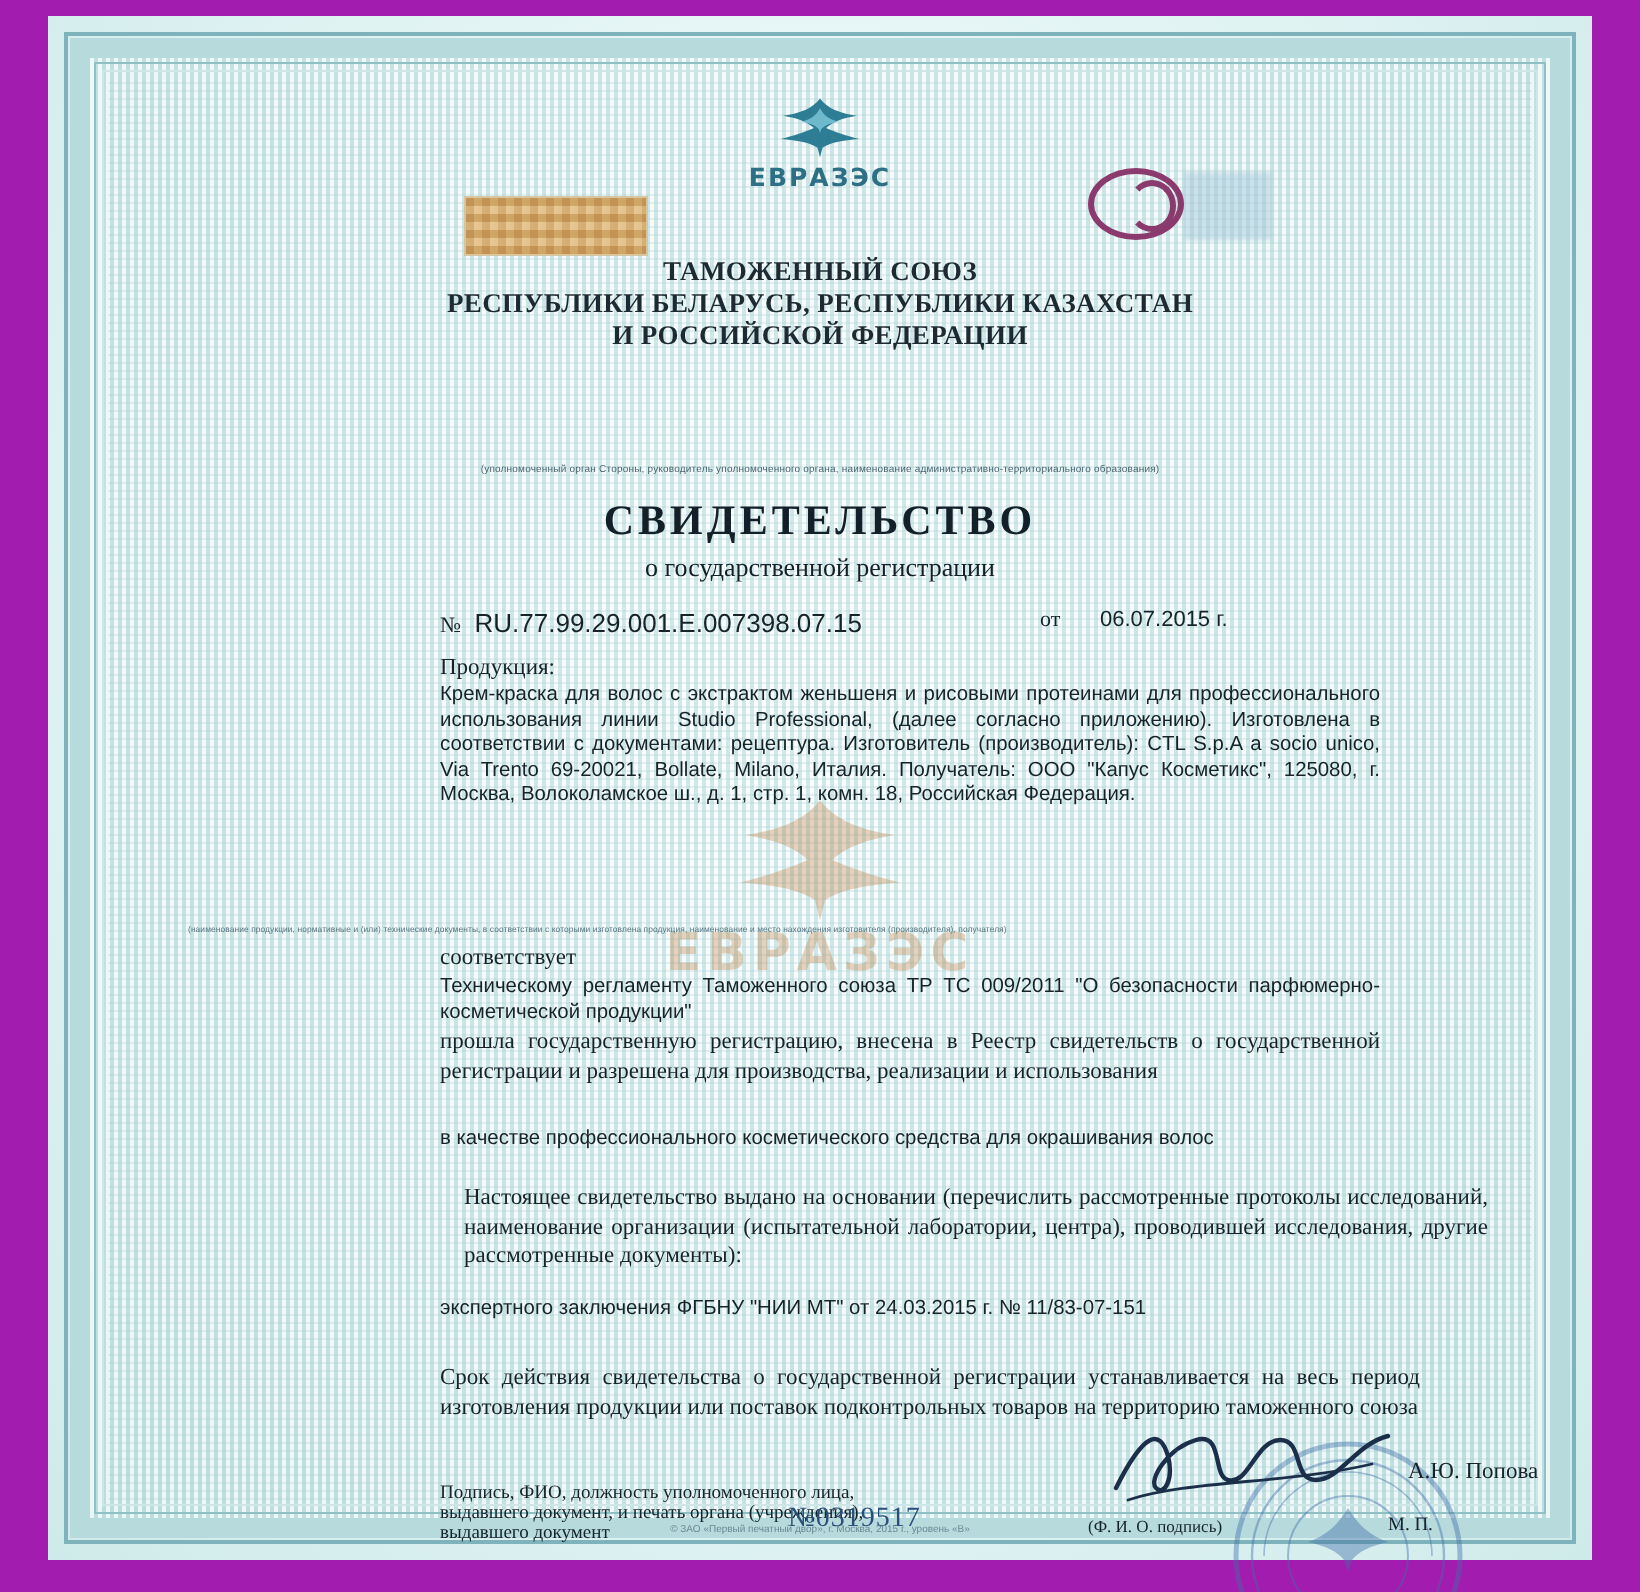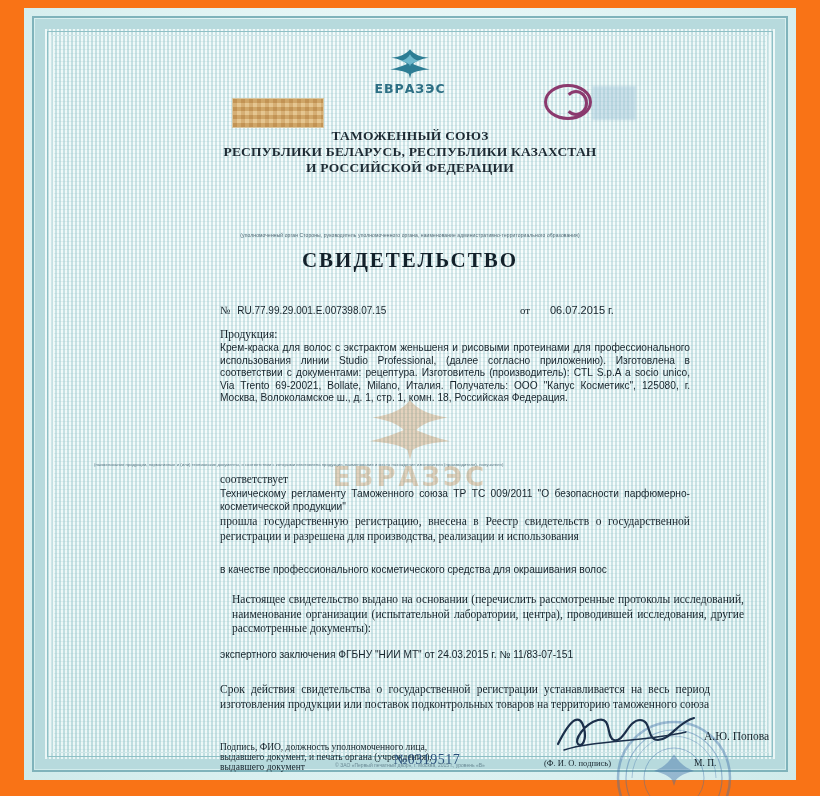--- a/index.html
+++ b/index.html
@@ -11,21 +11,21 @@
     width: 820px;
     height: 796px;
     font-family: "Liberation Sans", sans-serif;
     overflow: hidden;
   }
 
   .page {
     position: relative;
     width: 820px;
     height: 796px;
-    background: #f97316;
+    background: #a21caf;
   }
 
   
   .cert {
     position: absolute;
     left: 24px;
     top: 8px;
     width: 772px;
     height: 772px;
     background:
@@ -218,21 +218,21 @@
     left: 156px;
     top: 262px;
     right: 40px;
     font-size: 11px;
     color: #16232b;
     font-family: "Liberation Serif", serif;
   }
   .row-number .lbl { font-size: 11px; }
   .row-number .num {
     font-family: "Liberation Sans", sans-serif;
-    font-size: 10px;
+    font-size: 13px;
     margin-left: 4px;
   }
   .row-number .date-lbl {
     position: absolute;
     left: 300px;
     font-family: "Liberation Serif", serif;
   }
   .row-number .date-val {
     position: absolute;
     left: 330px;
@@ -385,20 +385,21 @@
       <div class="title-union">
         <div>ТАМОЖЕННЫЙ СОЮЗ</div>
         <div>РЕСПУБЛИКИ БЕЛАРУСЬ, РЕСПУБЛИКИ КАЗАХСТАН</div>
         <div>И РОССИЙСКОЙ ФЕДЕРАЦИИ</div>
       </div>
 
 
       <div class="tiny-note">(уполномоченный орган Стороны, руководитель уполномоченного органа, наименование административно-территориального образования)</div>
 
       <div class="cert-title">СВИДЕТЕЛЬСТВО</div>
+      <div class="cert-sub">о государственной регистрации</div>
 
       <div class="row-number">
         <span class="lbl">№</span>
         <span class="num">RU.77.99.29.001.Е.007398.07.15</span>
         <span class="date-lbl">от</span>
         <span class="date-val">06.07.2015 г.</span>
       </div>
 
       <div class="sec-label" style="left:156px; top:286px;">Продукция:</div>
       <div class="body-text" style="left:156px; top:300px; width:470px;">Крем-краска для волос с экстрактом женьшеня и рисовыми протеинами для профессионального использования линии Studio Professional, (далее согласно приложению). Изготовлена в соответствии с документами: рецептура. Изготовитель (производитель): CTL S.p.A a socio unico, Via Trento 69-20021, Bollate, Milano, Италия.  Получатель: ООО "Капус Косметикс", 125080, г. Москва, Волоколамское ш., д. 1, стр. 1, комн. 18, Российская Федерация.</div>

